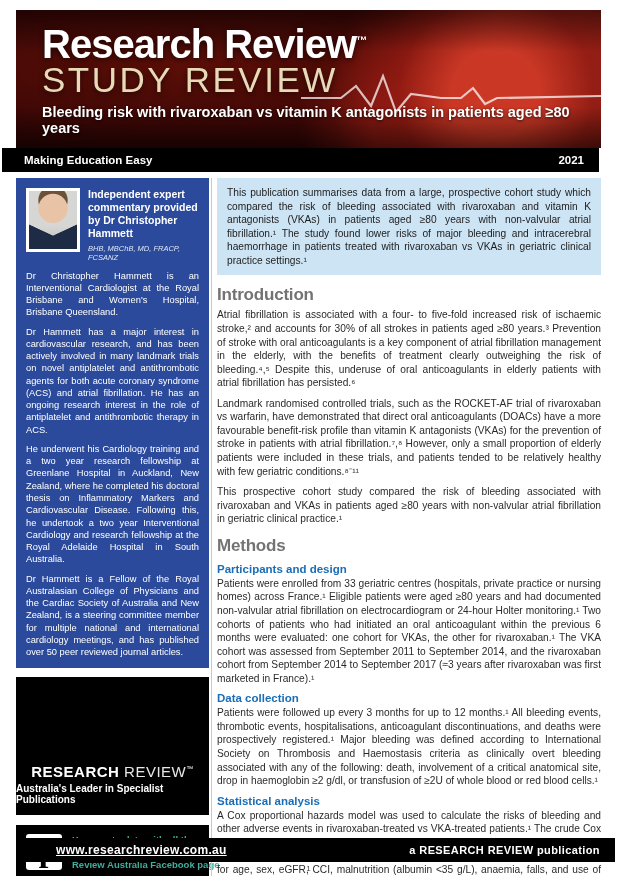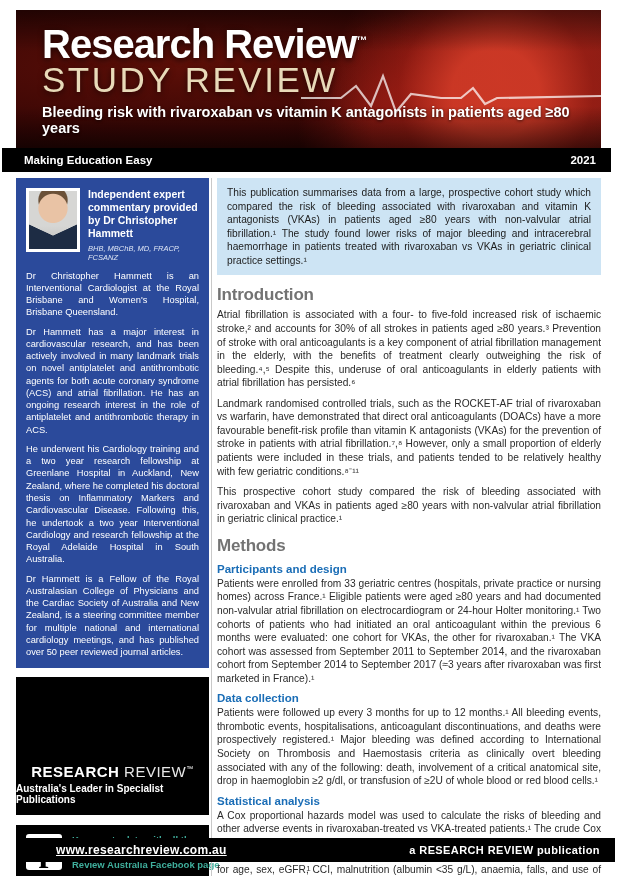--- a/index.html
+++ b/index.html
@@ -18,21 +18,21 @@
   .masthead::after { content:""; position:absolute; inset:0;
       background:linear-gradient(180deg, rgba(0,0,0,.45) 0%, rgba(0,0,0,0) 30%, rgba(0,0,0,0) 70%, rgba(0,0,0,.5) 100%); }
   .ecg { position:absolute; right:0; top:58px; width:300px; height:50px; opacity:.85; z-index:2; }
   .masthead-text { position:relative; z-index:3; padding:14px 0 0 26px; }
   .title1 { color:#ffffff; font-size:40px; font-weight:bold; line-height:1.0; letter-spacing:-1px; text-shadow:0 2px 6px rgba(0,0,0,.6); }
   .title1 .tm { font-size:11px; vertical-align:super; letter-spacing:0; }
   .title2 { color:#e8dab9; font-size:35px; font-weight:normal; letter-spacing:2.5px; line-height:1.0; margin-top:-2px; text-shadow:0 2px 6px rgba(0,0,0,.6); }
   .subtitle { color:#ffffff; font-size:14.5px; font-weight:bold; margin-top:7px; text-shadow:0 1px 3px rgba(0,0,0,.7); }
 
   
-  .tagline-bar { position:absolute; top:148px; left:0; right:4px; height:24px; background:#000;
+  .tagline-bar { position:absolute; top:148px; left:0; right:16px; height:24px; background:#000;
     display:flex; justify-content:space-between; align-items:center; padding:0 15px 0 22px;
     color:#fff; font-size:11.5px; font-weight:bold; }
 
   
   .columns { position:absolute; top:178px; left:14px; right:14px; display:flex; }
   .sidebar { width:193px; flex:0 0 193px; }
   .divider { width:1px; background:#c9c9c9; margin-left:2px; }
   .content { flex:1; margin-left:5px; }
 
   

